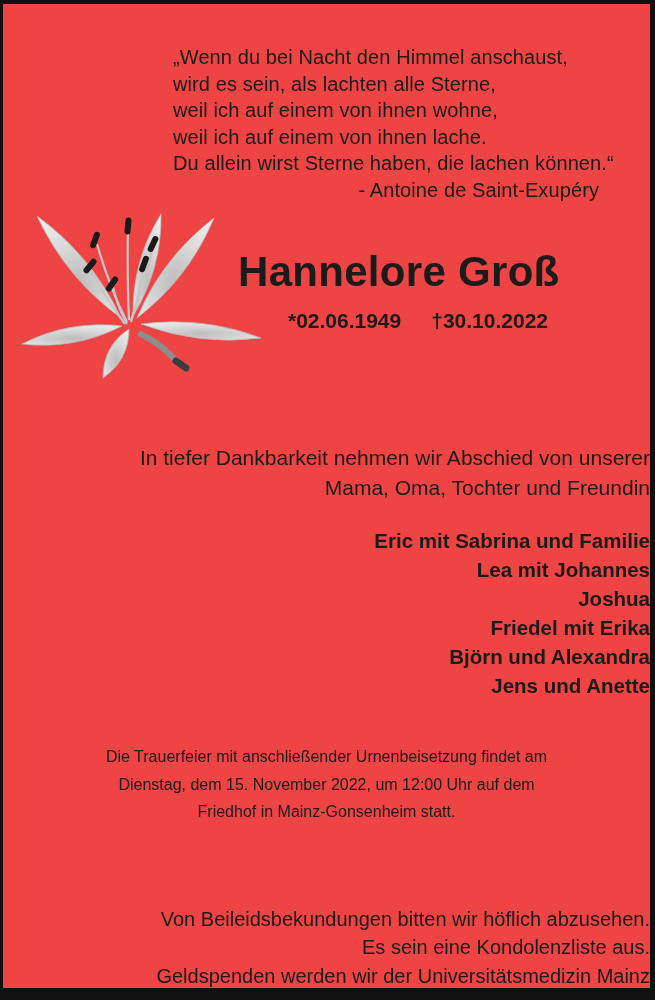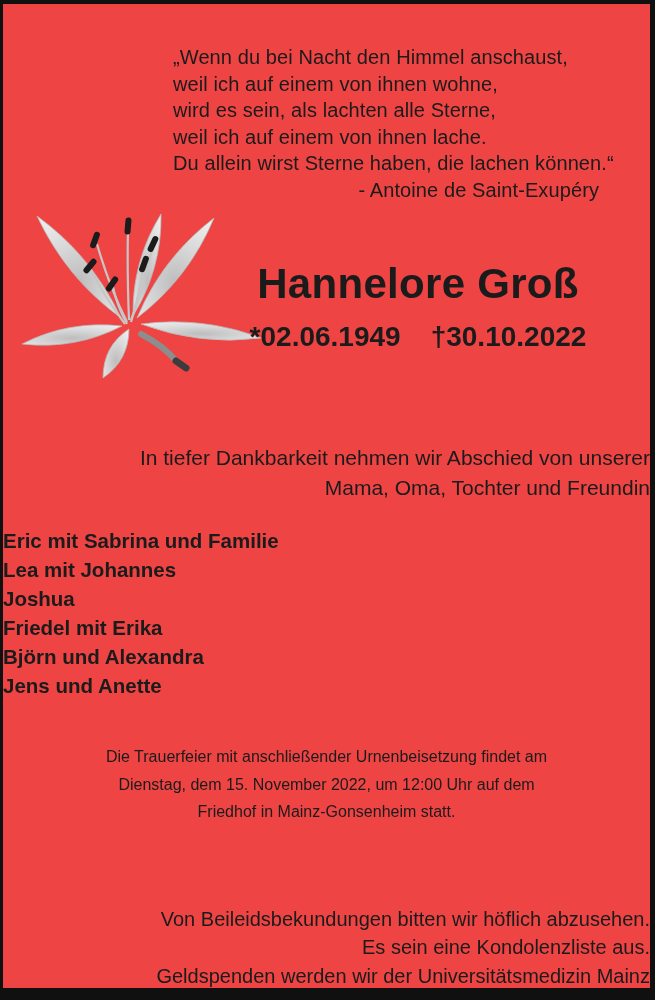--- a/index.html
+++ b/index.html
@@ -35,34 +35,33 @@
     position: absolute;
     left: 6px;
     top: 192px;
     width: 262px;
     height: 200px;
   }
 
   .name-block {
     position: absolute;
     left: 235px;
-    top: 256px;
+    top: 244px;
     width: 360px;
-    text-align: center;
   }
   .deceased-name {
     margin: 0;
     font-size: 42px;
     font-weight: bold;
     letter-spacing: 0.3px;
     white-space: nowrap;
   }
   .dates {
     margin-top: 13px;
-    font-size: 28px;
+    font-size: 21px;
     font-weight: 600;
     display: flex;
     justify-content: center;
     gap: 30px;
     white-space: nowrap;
   }
 
   .farewell {
     position: absolute;
     top: 439px;
@@ -71,21 +70,21 @@
     text-align: right;
     font-size: 21px;
     line-height: 30px;
   }
 
   .mourners {
     position: absolute;
     top: 522px;
     left: 0;
     width: 100%;
-    text-align: left;
+    text-align: right;
     font-size: 20.5px;
     font-weight: bold;
     line-height: 29px;
   }
 
   .service {
     position: absolute;
     top: 739px;
     left: 0;
     width: 100%;
@@ -106,22 +105,22 @@
   }
   .condolence .para2 { margin-top: 2px; }
 </style>
 </head>
 <body>
 
 <div class="page">
 
   <div class="quote">
     <div>„Wenn du bei Nacht den Himmel anschaust,</div>
+    <div>wird es sein, als lachten alle Sterne,</div>
     <div>weil ich auf einem von ihnen wohne,</div>
-    <div>wird es sein, als lachten alle Sterne,</div>
     <div>weil ich auf einem von ihnen lache.</div>
     <div>Du allein wirst Sterne haben, die lachen können.“</div>
     <div class="quote-attribution">- Antoine de Saint-Exupéry</div>
   </div>
 
   <svg class="lily" viewBox="0 0 262 200" aria-hidden="true">
     <defs>
       <radialGradient id="petalGrad" cx="50%" cy="65%" r="80%">
         <stop offset="0%" stop-color="#bdbdbd"></stop>
         <stop offset="50%" stop-color="#d9d9d9"></stop>

